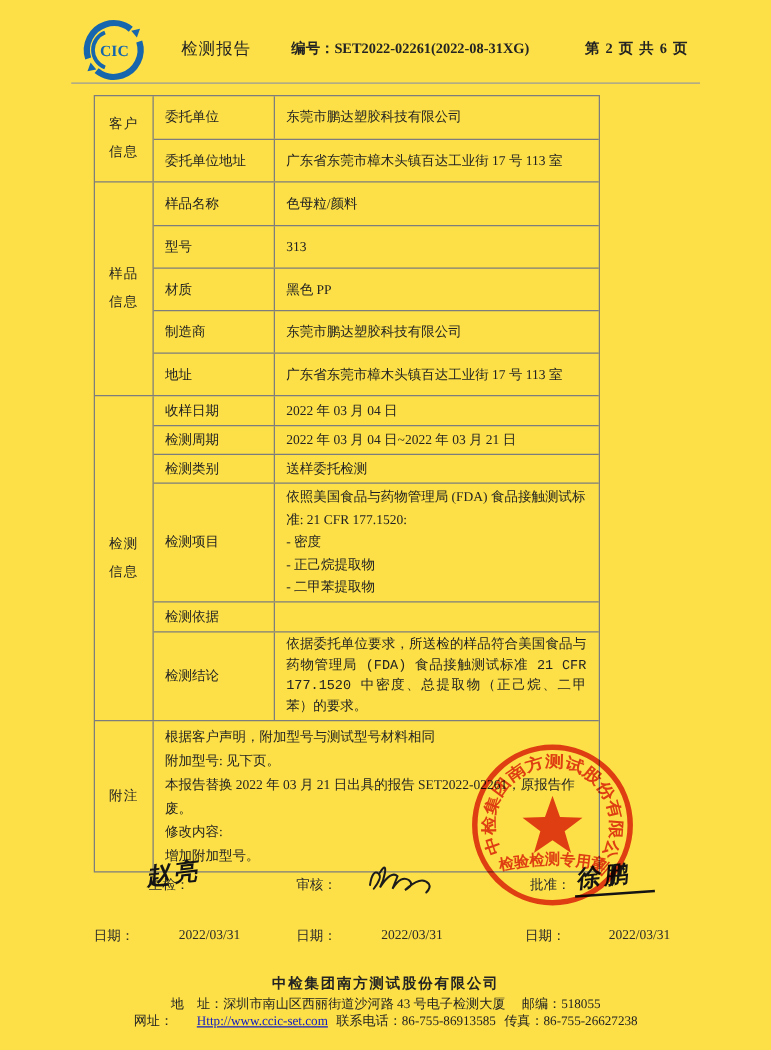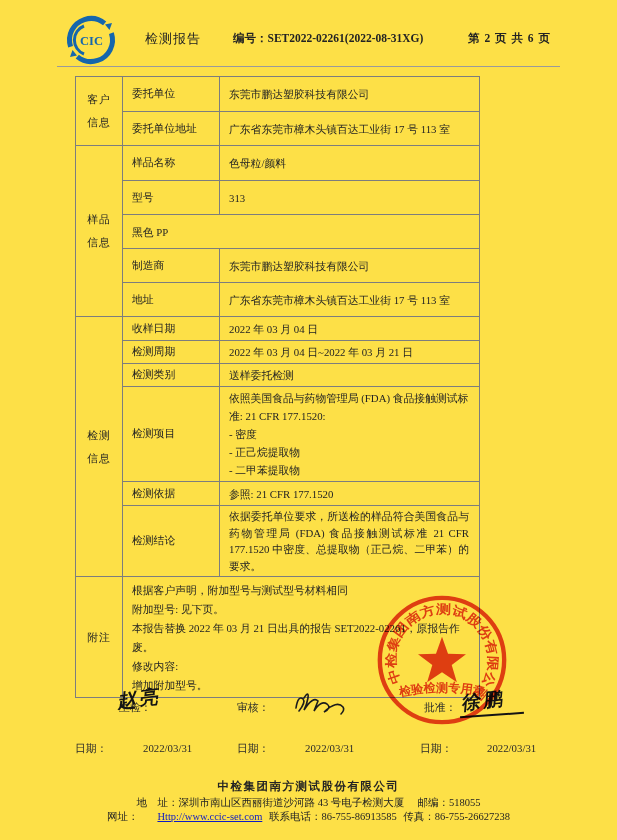--- a/index.html
+++ b/index.html
@@ -18,21 +18,21 @@
   .sect-label{width:46px;flex:0 0 46px;border-right:1px solid #7d7d7d;display:flex;align-items:center;justify-content:center;
               text-align:center;white-space:pre-line;line-height:23px;letter-spacing:1px;}
   .rows{flex:1;display:flex;flex-direction:column;min-width:0;}
   .trow{display:flex;box-sizing:border-box;align-items:center;}
   .trow + .trow{border-top:1px solid #7d7d7d;}
   .fcell{width:97px;flex:0 0 97px;align-self:stretch;border-right:1px solid #7d7d7d;display:flex;align-items:center;
          padding:2px 4px 2px 9px;box-sizing:border-box;}
   .vcell{flex:1;padding:2px 10px 2px 9px;box-sizing:border-box;white-space:pre-line;line-height:18px;}
   .h34{min-height:34px;} .h23{min-height:23px;} .h24{min-height:24px;}
   .h90{min-height:90px;} .h52{min-height:52px;} .h96{min-height:96px;}
-  .tight{line-height:16.5px;text-align:justify;}
+  .tight{line-height:16.5px;text-align:justify;font-family:Liberation Mono, monospace;}
   .note-cell{flex:1;padding:4px 10px 2px 9px;box-sizing:border-box;white-space:pre-line;line-height:19px;}
   
   .lab{font-size:10.8px;color:#2a2a2a;}
   .sig-name{font-size:19px;font-weight:bold;color:#141414;display:inline-block;
             transform:rotate(-7deg) skewX(-12deg);letter-spacing:3px;}
   .sig-underline{position:absolute;width:64px;border-top:2px solid #141414;transform:rotate(-4deg);}
   .date-val{font-size:10.8px;color:#2a2a2a;}
   
   .stamp{left:374px;top:592px;width:136px;height:136px;mix-blend-mode:multiply;opacity:.9;z-index:5;}
   
@@ -86,20 +86,21 @@
       <div class="rows">
         <div class="trow h34">
           <div class="fcell">样品名称</div>
           <div class="vcell">色母粒/颜料</div>
         </div>
         <div class="trow h34">
           <div class="fcell">型号</div>
           <div class="vcell">313</div>
         </div>
         <div class="trow h34">
+          <div class="fcell">材质</div>
           <div class="vcell">黑色 PP</div>
         </div>
         <div class="trow h34">
           <div class="fcell">制造商</div>
           <div class="vcell">东莞市鹏达塑胶科技有限公司</div>
         </div>
         <div class="trow h34">
           <div class="fcell">地址</div>
           <div class="vcell">广东省东莞市樟木头镇百达工业街 17 号 113 室</div>
         </div>
@@ -124,21 +125,20 @@
         </div>
         <div class="trow h90">
           <div class="fcell">检测项目</div>
           <div class="vcell">依照美国食品与药物管理局 (FDA) 食品接触测试标准: 21 CFR 177.1520:
 - 密度
 - 正己烷提取物
 - 二甲苯提取物</div>
         </div>
         <div class="trow h24">
           <div class="fcell">检测依据</div>
-          <div class="vcell">参照: 21 CFR 177.1520</div>
         </div>
         <div class="trow h52">
           <div class="fcell">检测结论</div>
           <div class="vcell tight">依据委托单位要求，所送检的样品符合美国食品与药物管理局 (FDA) 食品接触测试标准 21 CFR 177.1520 中密度、总提取物（正己烷、二甲苯）的要求。</div>
         </div>
       </div>
     </div>
 
     <div class="sect">
       <div class="sect-label">附注</div>

